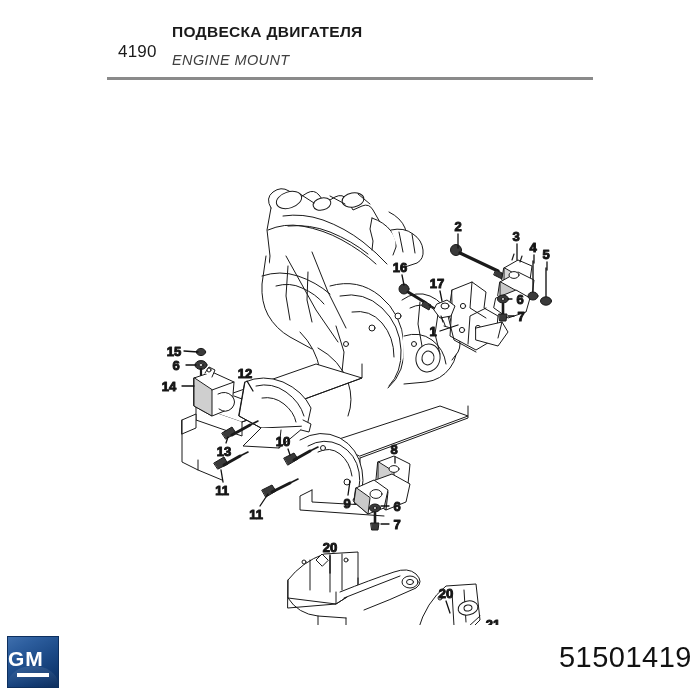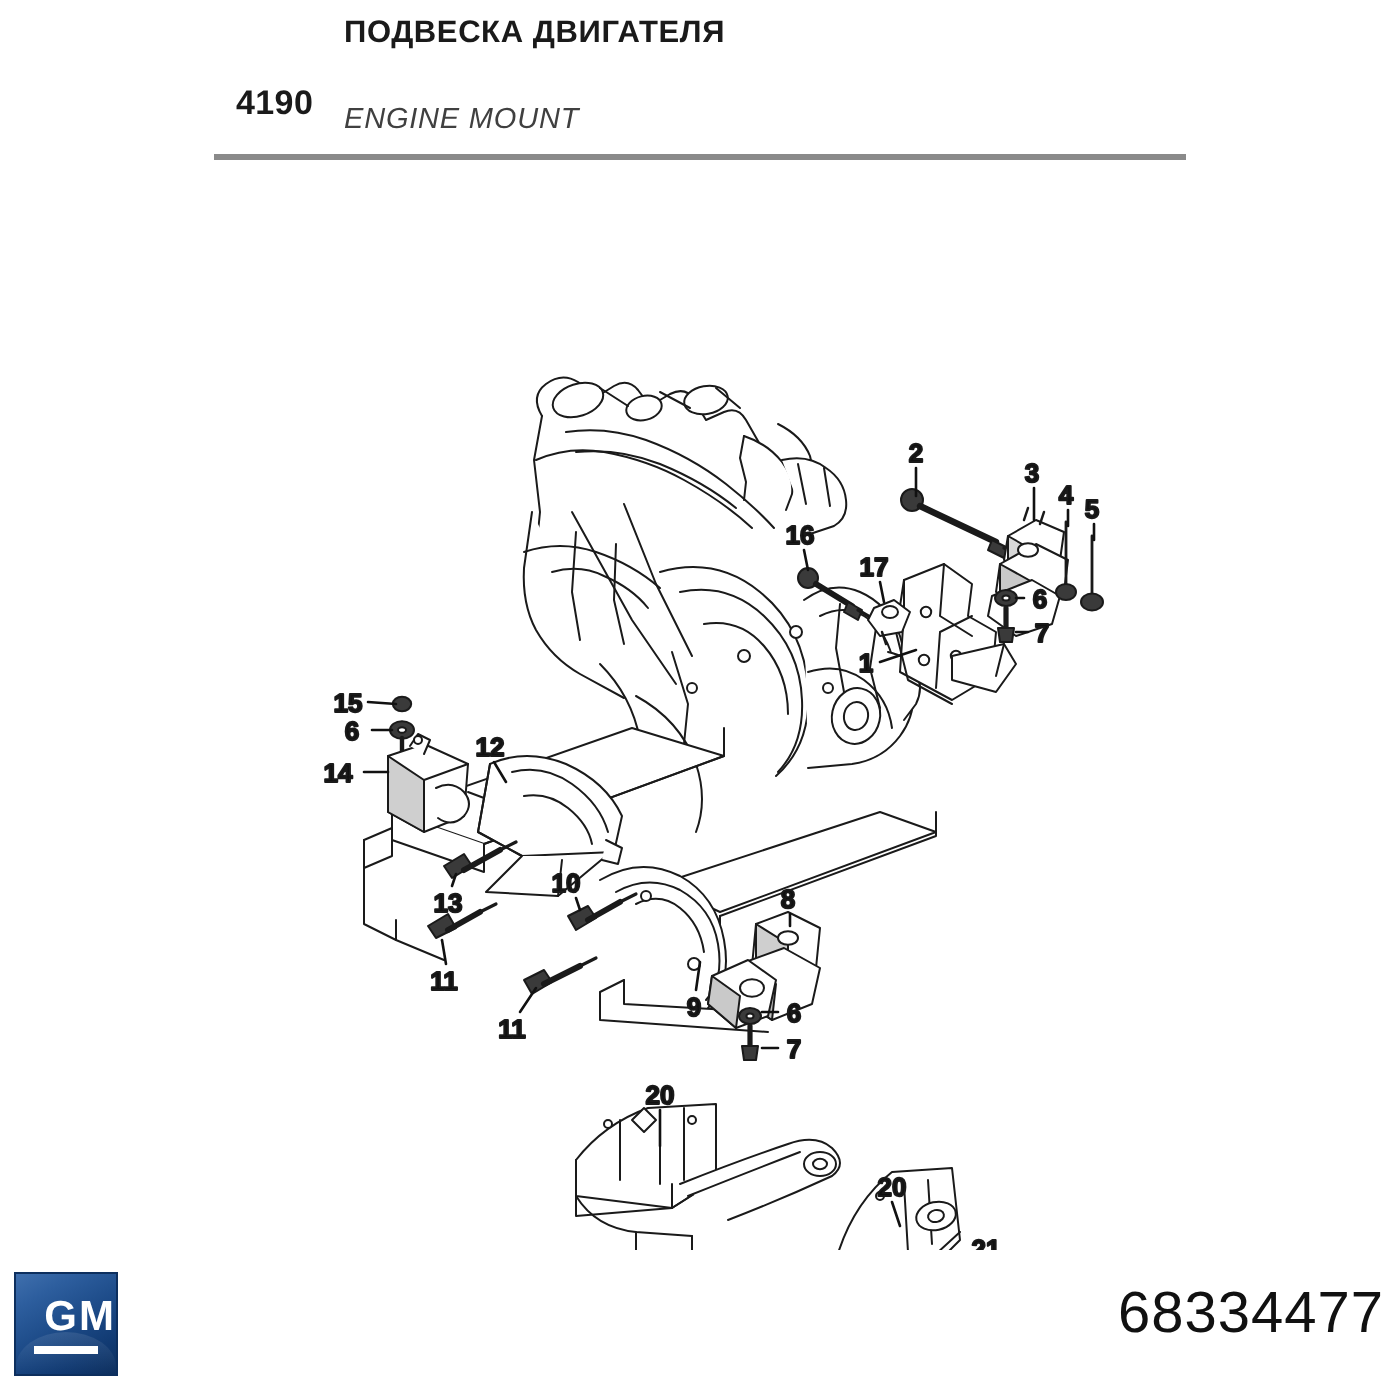--- a/index.html
+++ b/index.html
@@ -25,28 +25,28 @@
     position: absolute;
     left: 0; top: 0;
     width: 700px;
     height: 90px;
   }
   .group-code {
     position: absolute;
     left: 118px;
     top: 42px;
     font-size: 17px;
-    font-weight: bold;
+    font-weight: normal;
     color: #1a1a1a;
     letter-spacing: 0.2px;
   }
   .title-ru {
     position: absolute;
     left: 172px;
-    top: 8px;
+    top: 23px;
     font-size: 15.5px;
     font-weight: bold;
     color: #1a1a1a;
     letter-spacing: 0.3px;
     white-space: nowrap;
   }
   .title-en {
     position: absolute;
     left: 172px;
     top: 52px;
@@ -101,21 +101,21 @@
     position: absolute;
     left: 0; bottom: 0;
     width: 100%; height: 42%;
     background: linear-gradient(180deg, rgba(255,255,255,0.10), rgba(255,255,255,0.0));
     border-radius: 60% 60% 0 0 / 100% 100% 0 0;
   }
   .gm-logo .gm-text {
     position: absolute;
     left: 0; right: 0;
     top: 11px;
-    text-align: right;
+    text-align: left;
     color: #ffffff;
     font-family: "Liberation Sans", sans-serif;
     font-size: 21px;
     font-weight: bold;
     letter-spacing: 1px;
     line-height: 1;
   }
   .gm-logo .gm-underline {
     position: absolute;
     left: 9px;
@@ -468,16 +468,16 @@
       </g>
     </svg>
   </div>
 
   <div class="footer">
     <div class="gm-logo">
       <div class="gm-sheen"></div>
       <div class="gm-text">GM</div>
       <div class="gm-underline"></div>
     </div>
-    <div class="part-number">68334477</div>
+    <div class="part-number">51501419</div>
   </div>
 
 </div>
 
 </body></html>

